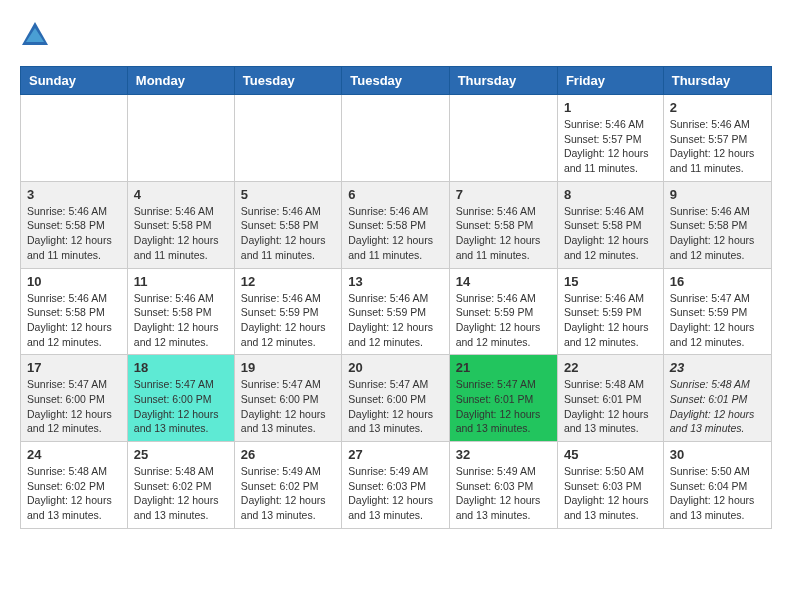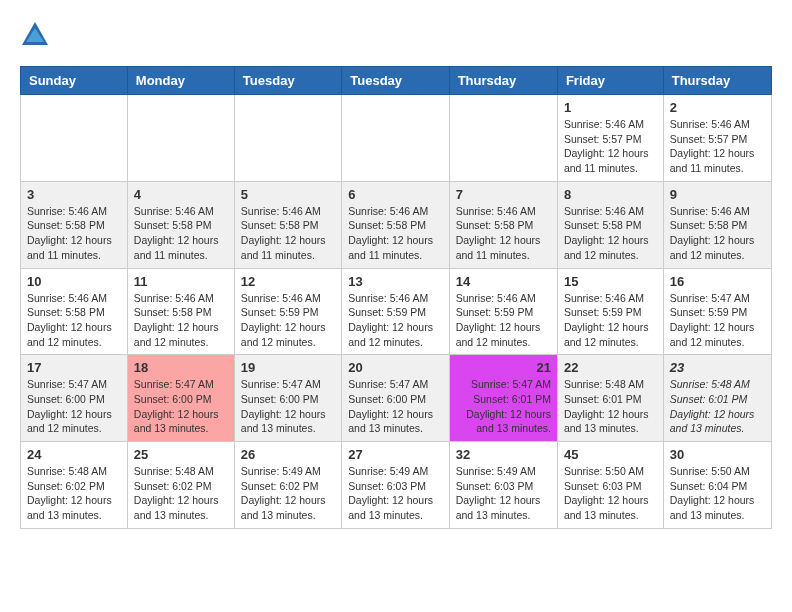--- a/index.html
+++ b/index.html
@@ -233,39 +233,39 @@
 Daylight: 12 hours and 12 minutes.</div>
         </td>
       </tr>
       <tr>
         <td style="background-color: rgb(240, 240, 240);">
           <span class="day-number">17</span>
           <div class="day-info" style="white-space: pre-line;">Sunrise: 5:47 AM
 Sunset: 6:00 PM
 Daylight: 12 hours and 12 minutes.</div>
         </td>
-        <td style="background-color: #fca5a5;">
+        <td style="background-color: #5eead4;">
           <span class="day-number">18</span>
           <div class="day-info" style="white-space: pre-line;">Sunrise: 5:47 AM
 Sunset: 6:00 PM
 Daylight: 12 hours and 13 minutes.</div>
         </td>
         <td style="background-color: rgb(240, 240, 240);">
           <span class="day-number">19</span>
           <div class="day-info" style="white-space: pre-line;">Sunrise: 5:47 AM
 Sunset: 6:00 PM
 Daylight: 12 hours and 13 minutes.</div>
         </td>
         <td style="background-color: rgb(240, 240, 240);">
           <span class="day-number">20</span>
           <div class="day-info" style="white-space: pre-line;">Sunrise: 5:47 AM
 Sunset: 6:00 PM
 Daylight: 12 hours and 13 minutes.</div>
         </td>
-        <td style="background-color: #d946ef; text-align: right;">
+        <td style="background-color: #22c55e;">
           <span class="day-number">21</span>
           <div class="day-info" style="white-space: pre-line;">Sunrise: 5:47 AM
 Sunset: 6:01 PM
 Daylight: 12 hours and 13 minutes.</div>
         </td>
         <td style="background-color: rgb(240, 240, 240); margin-left: 23px;">
           <span class="day-number">22</span>
           <div class="day-info" style="white-space: pre-line;">Sunrise: 5:48 AM
 Sunset: 6:01 PM
 Daylight: 12 hours and 13 minutes.</div>

